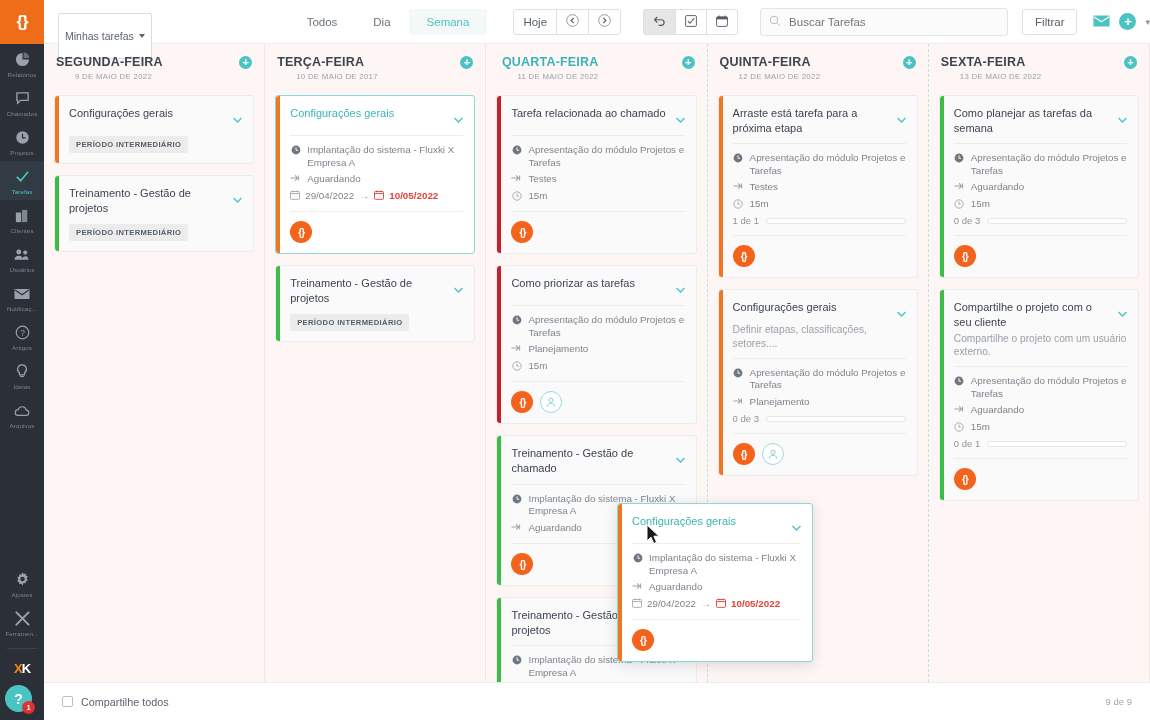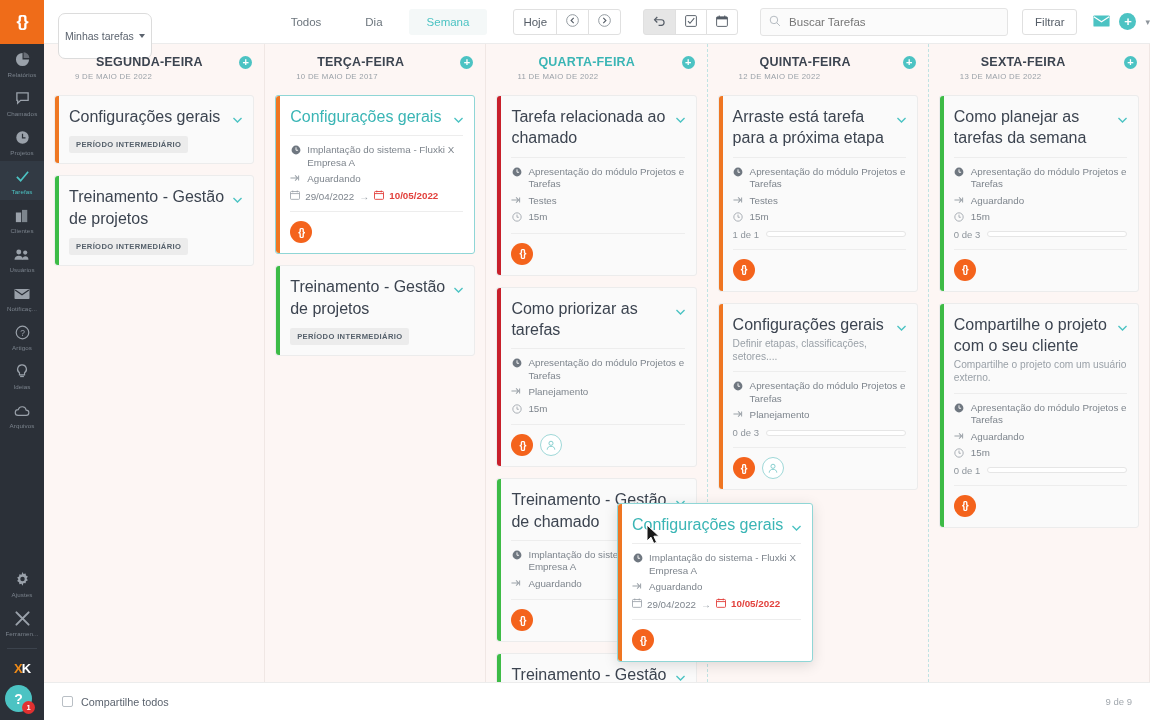--- a/index.html
+++ b/index.html
@@ -50,27 +50,27 @@
 
   
   .topbar {
     height: 44px; background: #fff; display: flex; align-items: center;
     border-bottom: 1px solid #ececec; flex: 0 0 44px; padding-left: 14px;
   }
   .title-block { width: 340px; }
   .page-title { font-size: 17px; font-weight: bold; color: #3c4450; line-height: 1.05; }
   .tasks-select {
     display: inline-flex; align-items: center; gap: 5px; margin-top: 12px;
-    border: 1px solid #dcdcdc; border-radius: 7px; padding: 16px 6px;
+    border: 1px solid #dcdcdc; border-radius: 2px; padding: 16px 6px;
     font-size: 10.5px; color: #5b636e; background: #fff; cursor: pointer;
   }
   .caret { width: 0; height: 0; border-left: 3.5px solid transparent;
            border-right: 3.5px solid transparent; border-top: 4px solid currentColor; }
 
-  .view-tabs { display: flex; align-items: center; gap: 8px; }
+  .view-tabs { display: flex; align-items: center; gap: 0; }
   .view-tab {
     font-size: 11.5px; color: #6c757d; padding: 7px 18px; cursor: pointer; border-radius: 3px;
   }
   .view-tab.active { color: #4cc3c3; background: #f4f8f8; }
 
   .btn-group { display: flex; margin-left: 26px; }
   .gbtn {
     height: 26px; min-width: 28px; padding: 0 9px; border: 1px solid #e0e0e0;
     background: #fff; display: flex; align-items: center; justify-content: center;
     font-size: 11.5px; color: #555d67; cursor: pointer; margin-left: -1px;
@@ -103,39 +103,39 @@
 
   
   .board { flex: 1 1 auto; display: flex; position: relative; overflow: hidden; }
   .day-col {
     flex: 1 1 0; min-width: 0; position: relative; padding: 0 10px;
     border-right: 1px dashed #bfe3e3;
   }
   .day-col:last-child { border-right: none; }
   .day-col.plain { border-right: 1px solid #f0e7e4; }
   .col-head { padding: 11px 2px 0; display: flex; align-items: flex-start; justify-content: space-between; }
-  .col-title { font-size: 12.5px; font-weight: bold; color: #3c4450; letter-spacing: .2px; margin-left: 40px; }
+  .col-title { font-size: 12.5px; font-weight: bold; color: #3c4450; letter-spacing: .2px; }
   .col-title.today { color: #3ab5b5; text-align: right; }
   .col-date { font-size: 7.8px; color: #9aa1a8; margin-top: 3px; letter-spacing: .3px; padding-left: 19px; }
   .col-add {
     width: 13px; height: 13px; border-radius: 50%; background: #4cc3c3; color: #fff;
     display: flex; align-items: center; justify-content: center; font-size: 11px;
     font-weight: bold; line-height: 1; cursor: pointer; margin-top: 1px; flex: 0 0 13px;
   }
 
   .cards { margin-top: 14px; display: flex; flex-direction: column; gap: 11px; }
 
   .card {
     position: relative; background: #fafafa; border: 1px solid #ececec; border-radius: 3px;
     padding: 10px 11px 10px 14px; cursor: pointer;
   }
   .card .bar { position: absolute; left: 0; top: 0; bottom: 0; width: 4px; border-radius: 3px 0 0 3px; }
   .card.selected { background: #fff; border: 1px solid #8fd6d6; }
   .card-title-row { display: flex; align-items: flex-start; justify-content: space-between; gap: 6px; }
-  .card-title { font-size: 16px; color: #3c4450; line-height: 1.33; }
+  .card-title { font-size: 11px; color: #3c4450; line-height: 1.33; }
   .card-title.teal { color: #3ab5b5; }
   .card-caret { color: #4cc3c3; flex: 0 0 auto; margin-top: 3px; }
   .card-sub { font-size: 10.2px; color: #9aa1a8; margin-top: 2px; line-height: 1.3; }
 
   .tag {
     display: inline-block; margin-top: 9px; background: #ececec; color: #55606b;
     font-size: 7.6px; font-weight: bold; letter-spacing: .35px; padding: 4px 7px; border-radius: 2px;
   }
 
   .card-body { margin-top: 8px; border-top: 1px solid #ededed; padding-top: 8px; }

